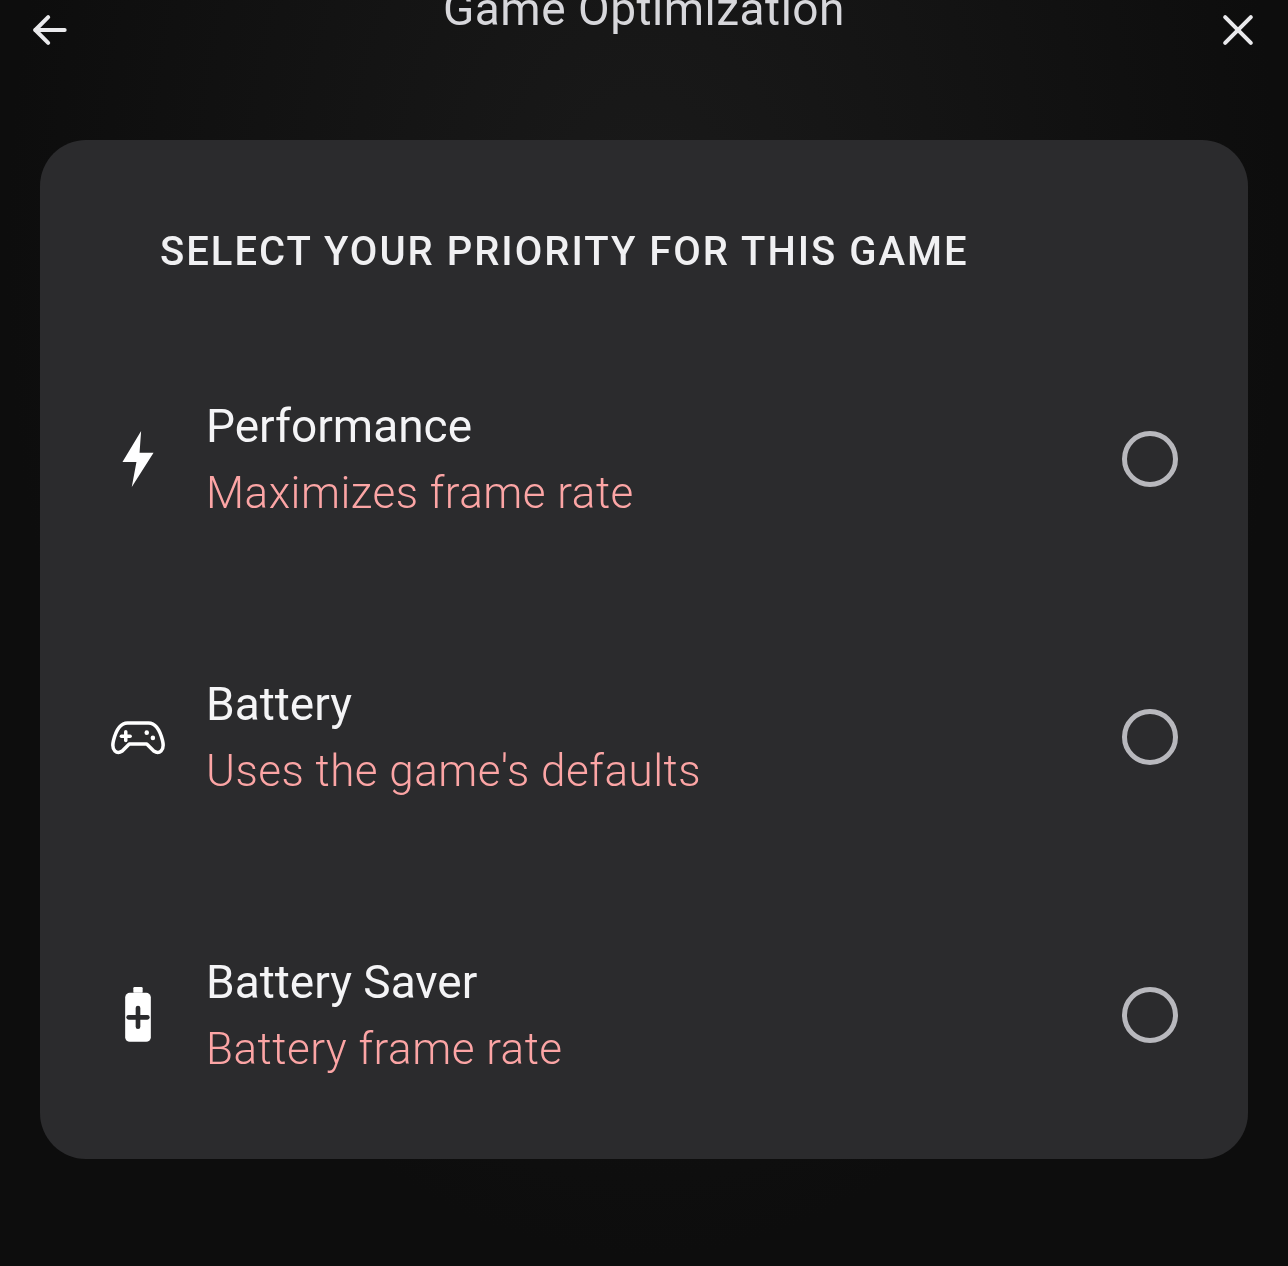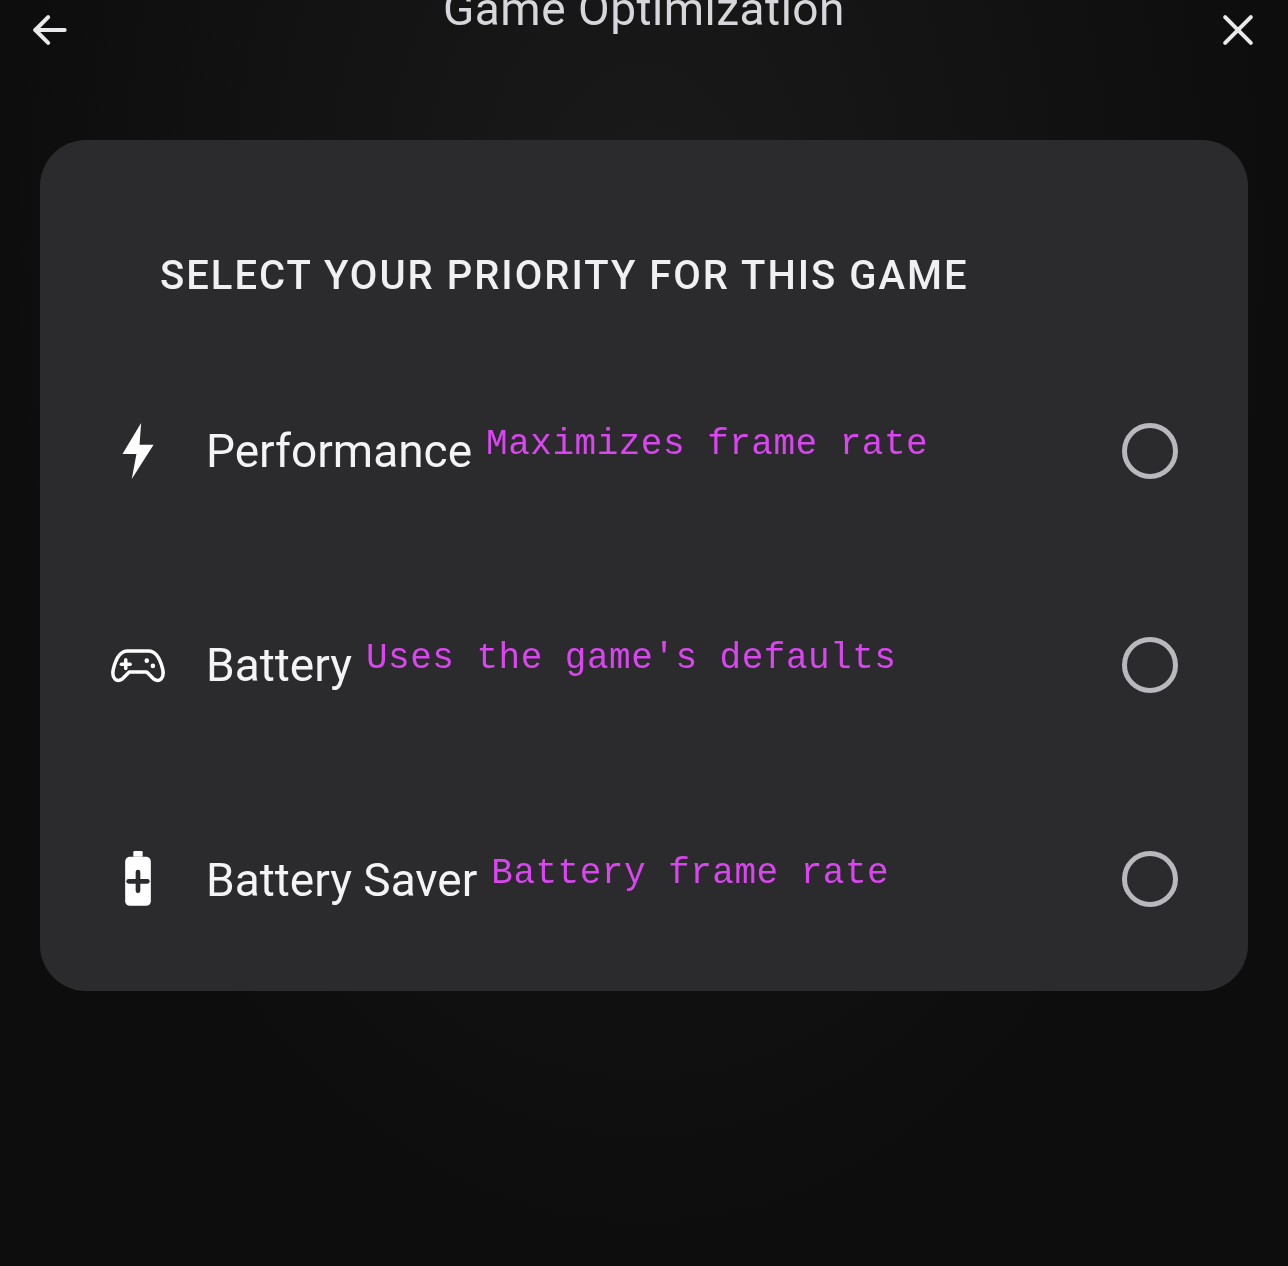--- a/index.html
+++ b/index.html
@@ -49,21 +49,21 @@
     line-height: 1;
     margin-top: -14px; 
     letter-spacing: 0.5px;
   }
 
   
   .card {
     margin: 80px 40px 40px 40px;
     background: #2b2b2d;
     border-radius: 46px;
-    padding: 112px 70px 60px 70px;
+    padding: 88px 70px 60px 70px;
     flex: 0 0 auto;
   }
   .card-heading {
     font-size: 40px;
     font-weight: 500;
     letter-spacing: 2px;
     color: #f0f0f2;
     margin-left: 50px;
     margin-right: 20px;
     margin-bottom: 100px;
@@ -73,48 +73,46 @@
   .option {
     display: flex;
     align-items: center;
     gap: 40px;
     padding: 24px 0;
     margin-bottom: 110px;
     cursor: pointer;
   }
   .option:last-child {
     margin-bottom: 0;
-    align-items: flex-end;
   }
   .option .icon {
     width: 56px;
     height: 56px;
     flex: 0 0 56px;
     display: flex;
     align-items: center;
     justify-content: center;
     color: #ffffff;
   }
   .option .texts {
     flex: 1;
     display: flex;
-    flex-direction: row;
+    flex-direction: column;
     gap: 14px;
   }
   .option .title-line {
     font-size: 46px;
     font-weight: 400;
     color: #f4f4f6;
   }
   .option .sub-line {
-    font-size: 36px;
+    font-size: 44px;
     font-weight: 300;
-    color: #d946ef;
+    color: #fca5a5;
     letter-spacing: 0.5px;
-    font-family: Liberation Mono, monospace;
   }
   .option .radio {
     width: 56px;
     height: 56px;
     flex: 0 0 56px;
     border: 5px solid #b8b8bd;
     border-radius: 50%;
   }
 </style>
 </head>

